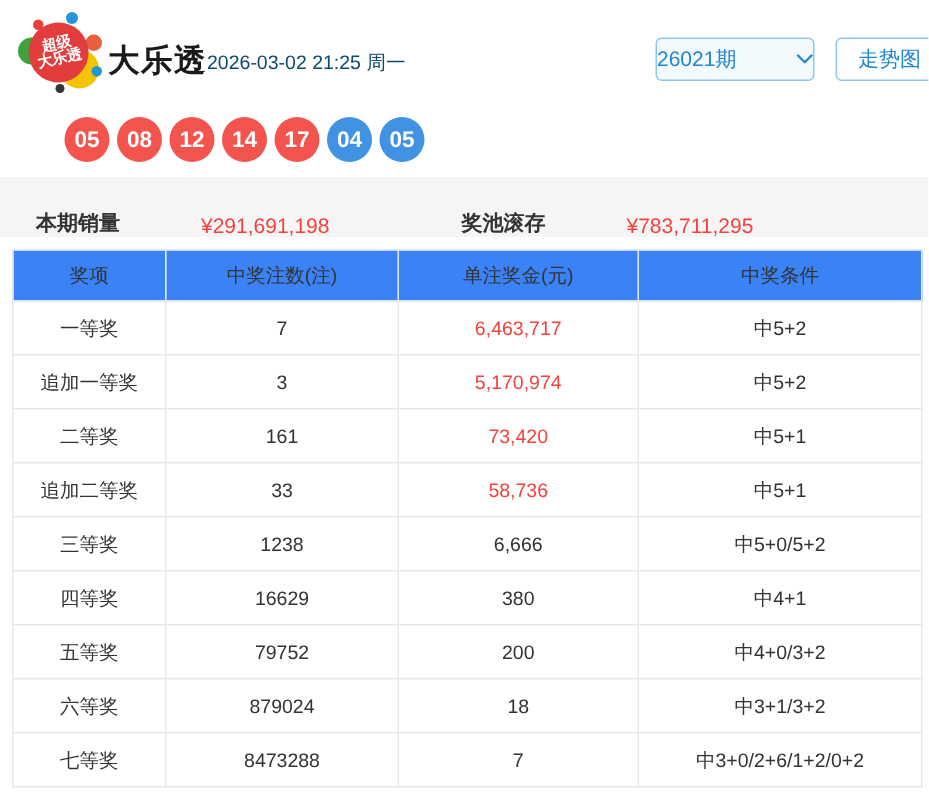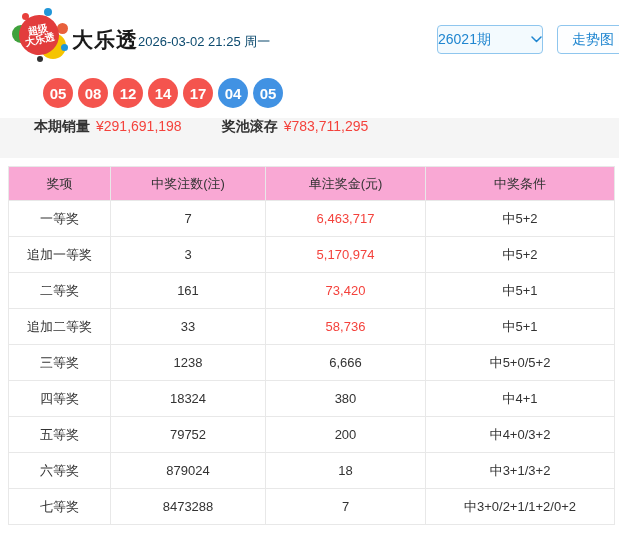--- a/index.html
+++ b/index.html
@@ -79,43 +79,44 @@
     color: #fff; font-size: 15px; font-weight: bold;
   }
   .ball.front { background: var(--front-ball, #f4544e); }
   .ball.back  { background: var(--back-ball, #4192e3); }
 
   
   .sales-strip {
     position: absolute; left: 0; top: 118px;
     width: 619px; height: 40px;
     background: #f5f5f5;
-    display: flex; align-items: flex-start;
-    padding-left: 34px;
+    display: flex; align-items: flex-end;
+    padding-left: 24px;
     font-size: 14px;
+    gap: 48px;
   }
   .sales-strip .lbl { font-weight: bold; color: #333; margin-right: 6px; }
   .sales-strip .val { color: var(--highlight-red, #f4423c); }
   .sales-strip .pool-group { margin-left: 40px; }
 
   
   .prize-table {
     position: absolute; left: 8px; top: 166px;
     width: 606px;
     border-collapse: collapse;
     font-size: 13px;
     table-layout: fixed;
   }
   .prize-table th, .prize-table td {
     border: 1px solid #e8e8e8;
     text-align: center;
     color: #333;
     font-weight: normal;
   }
-  .prize-table th { height: 34px; background: #f9a8d4; }
+  .prize-table th { height: 34px; background: #3b82f6; }
   .prize-table td { height: 36px; background: #fff; }
   .prize-table .col-prize  { width: 102px; }
   .prize-table .col-count  { width: 155px; }
   .prize-table .col-amount { width: 160px; }
   .prize-table .col-cond   { width: 189px; }
   .prize-table td.red { color: var(--highlight-red, #f4423c); }
 </style>
 </head>
 <body>
 
@@ -204,38 +205,38 @@
           <td>中5+1</td>
         </tr>
         <tr>
           <td>三等奖</td>
           <td>1238</td>
           <td>6,666</td>
           <td>中5+0/5+2</td>
         </tr>
         <tr>
           <td>四等奖</td>
-          <td>18324</td>
+          <td>16629</td>
           <td>380</td>
           <td>中4+1</td>
         </tr>
         <tr>
           <td>五等奖</td>
           <td>79752</td>
           <td>200</td>
           <td>中4+0/3+2</td>
         </tr>
         <tr>
           <td>六等奖</td>
           <td>879024</td>
           <td>18</td>
           <td>中3+1/3+2</td>
         </tr>
         <tr>
           <td>七等奖</td>
           <td>8473288</td>
           <td>7</td>
-          <td>中3+0/2+1/1+2/0+2</td>
+          <td>中3+0/2+6/1+2/0+2</td>
         </tr>
       </tbody>
   </table>
 
 </div>
 
 </body></html>

